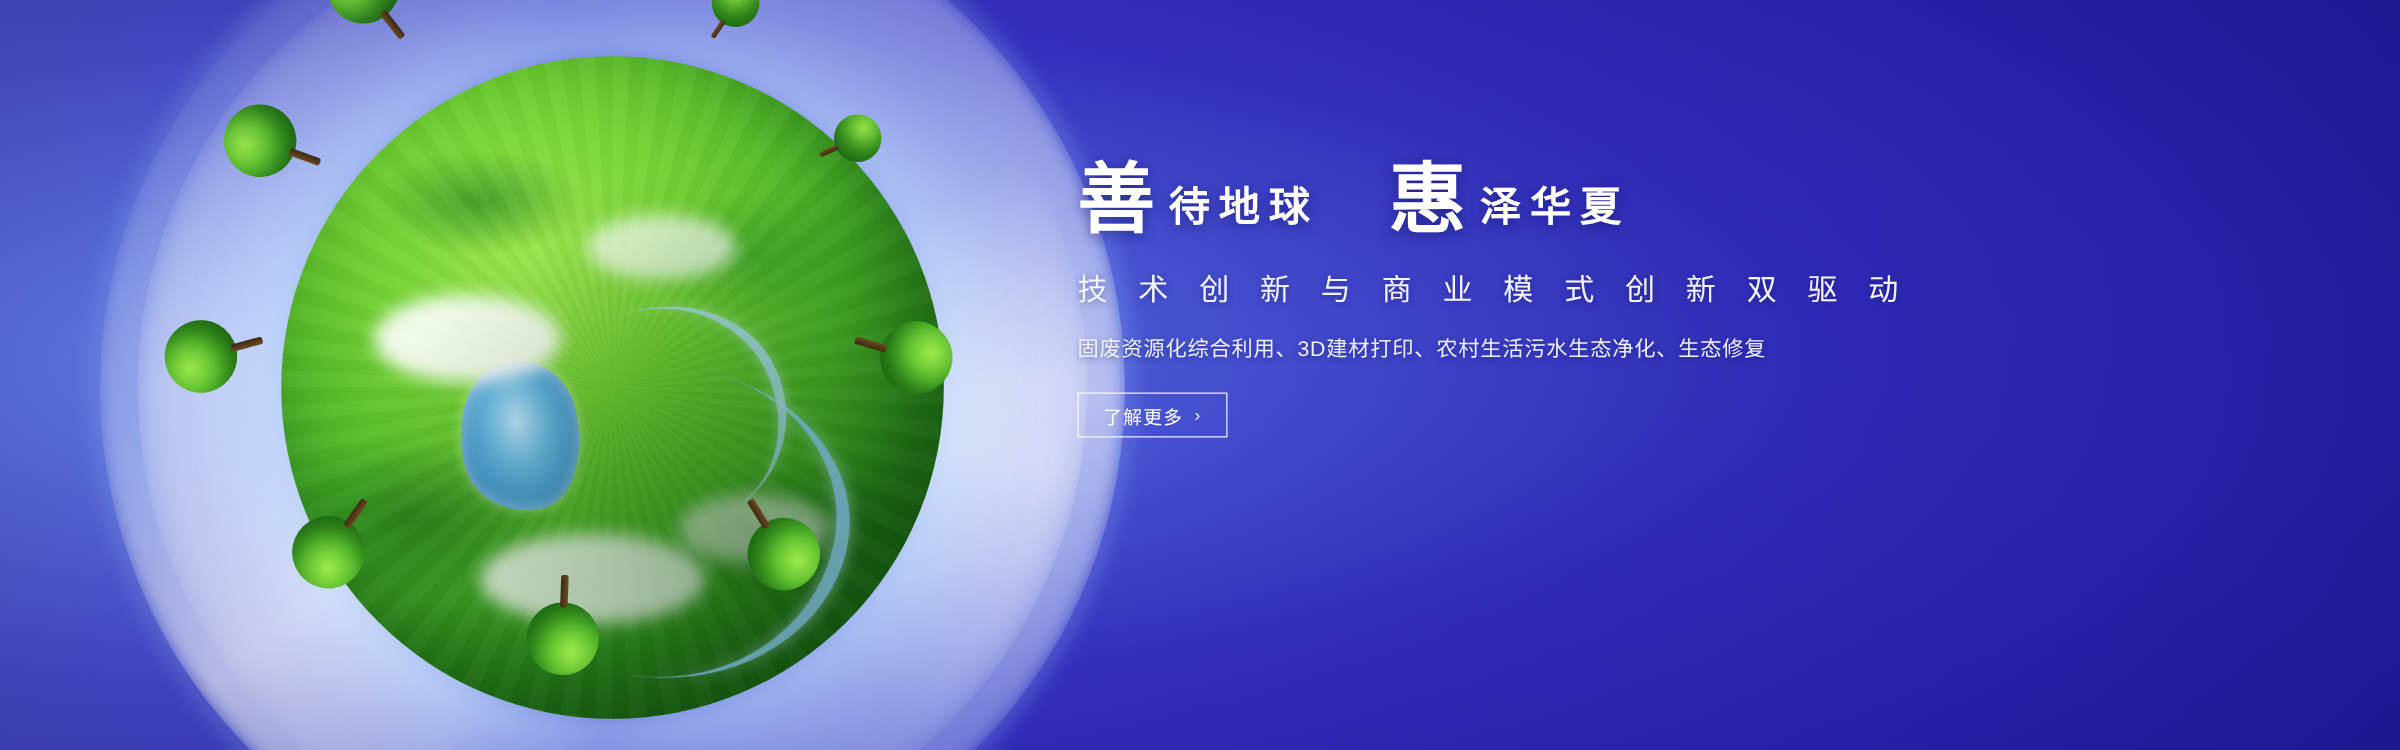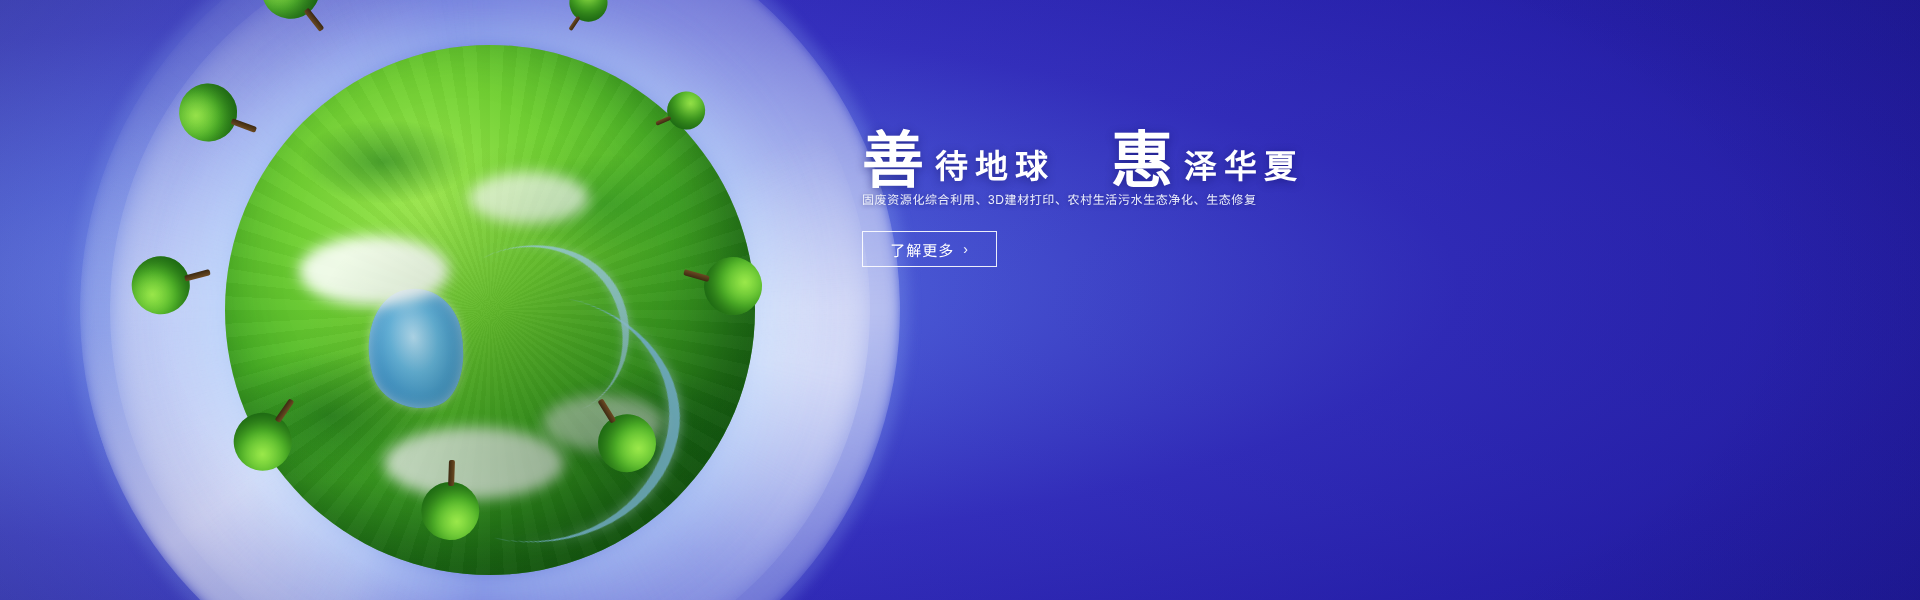--- a/index.html
+++ b/index.html
@@ -171,28 +171,29 @@
   }
   .hl-gap{display:inline-block;width:56px;}
 
   .subtitle{
     margin-top:22px;
     font-size:24px;letter-spacing:9px;color:#f2f5ff;
     font-weight:400;white-space:nowrap;
     text-shadow:0 1px 6px rgba(12,10,80,.4);
   }
   .desc{
-    font-size:12px;letter-spacing:.6px;color:#eceffc;
+    margin-top:18px;
+    font-size:17px;letter-spacing:.6px;color:#eceffc;
     white-space:nowrap;
     text-shadow:0 1px 5px rgba(12,10,80,.4);
   }
   .cta{
     margin-top:24px;
     display:inline-flex;align-items:center;justify-content:center;gap:9px;
-    width:135px;height:36px;
+    width:120px;height:36px;
     border:1px solid rgba(255,255,255,.9);
     color:#fff;font-size:15px;letter-spacing:1px;
     background:transparent;cursor:pointer;
     box-sizing:border-box;
   }
   .cta .chev{font-size:14px;line-height:1;opacity:.95;}
 </style>
 </head>
 <body>
 
@@ -265,20 +266,21 @@
   <div class="content">
 
     <div class="headline">
       <span class="hl-big">善</span>
       <span class="hl-small">待地球</span>
       <span class="hl-gap"></span>
       <span class="hl-big">惠</span>
       <span class="hl-small">泽华夏</span>
     </div>
 
+    <div class="subtitle">技 术 创 新 与 商 业 模 式 创 新 双 驱 动</div>
 
     <div class="desc">固废资源化综合利用、3D建材打印、农村生活污水生态净化、生态修复</div>
 
     <button class="cta">
       <span>了解更多</span>
       <span class="chev">›</span>
     </button>
 
   </div>
 </div>

